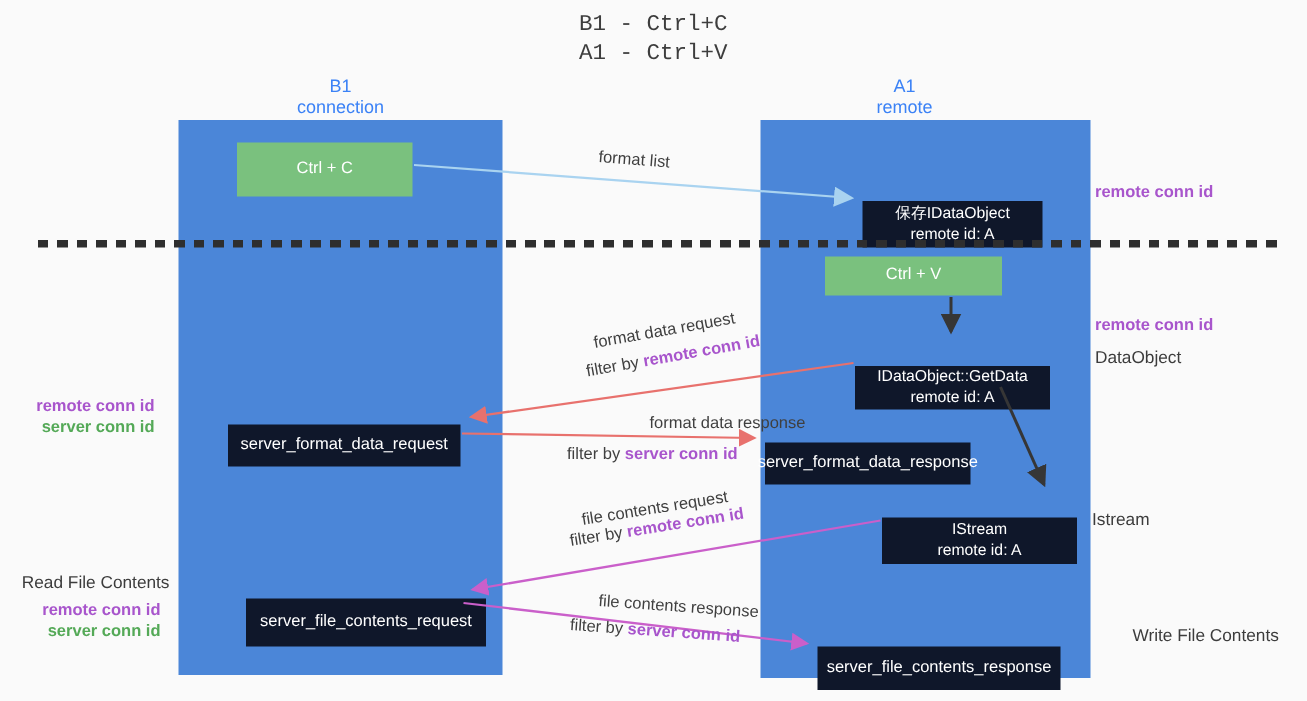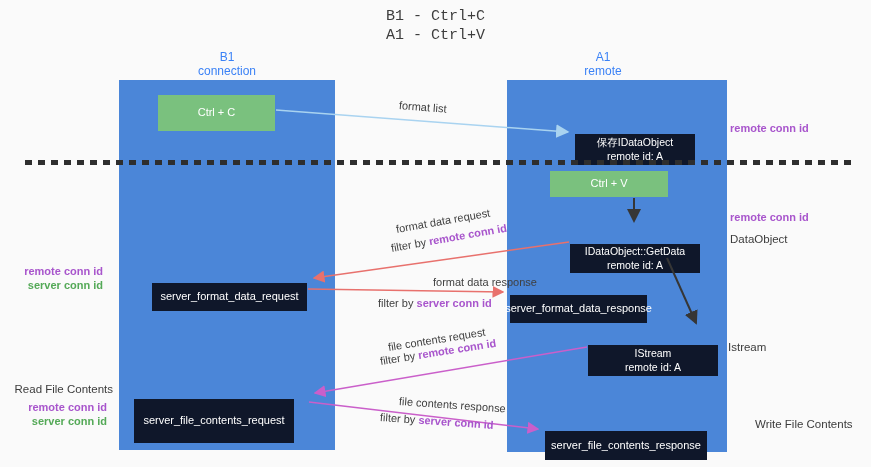--- a/index.html
+++ b/index.html
@@ -29,21 +29,21 @@
   .green  { background:#7ac17e; }
   .orange { background:#0f172a;margin-top:16px; }
   #n-ctrlc   { left:158px; top:95px;  width:117px; height:36px; }
   #n-save    { left:575px; top:118px; width:120px; height:31px; font-size:10.5px; }
   #n-ctrlv   { left:550px; top:171px; width:118px; height:26px; }
   #n-getdata { left:570px; top:228px; width:130px; height:29px; font-size:10.5px; }
   #n-fmtresp { left:510px; top:279px; width:137px; height:28px; }
   #n-istream { left:588px; top:329px; width:130px; height:31px; font-size:10.5px; }
   #n-fileresp{ left:545px; top:415px; width:162px; height:29px; }
   #n-fmtreq  { left:152px; top:267px; width:155px; height:28px; }
-  #n-filereq { left:134px; top:383px; width:160px; height:44px; }
+  #n-filereq { left:164px; top:383px; width:160px; height:32px; }
   .edge-label { font-size:11px; color:#3f3f3f; white-space:nowrap; transform-origin:left center; z-index:6; }
   #el-formatlist { left:399px; top:99px;  transform:rotate(4.5deg); }
   #el-fdreq   { left:396px; top:223px; transform:rotate(-10deg); }
   #el-filter1 { left:391px; top:242px; transform:rotate(-10deg); }
   #el-fdresp  { left:389px; top:276px;margin-left:44px; }
   #el-filter2 { left:378px; top:297px; }
   #el-fcreq   { left:388px; top:341px; transform:rotate(-9deg); }
   #el-filter3 { left:380px; top:355px; transform:rotate(-9deg); }
   #el-fcresp  { left:399px; top:395px; transform:rotate(4deg); }
   #el-filter4 { left:380px; top:411px; transform:rotate(4deg); }

